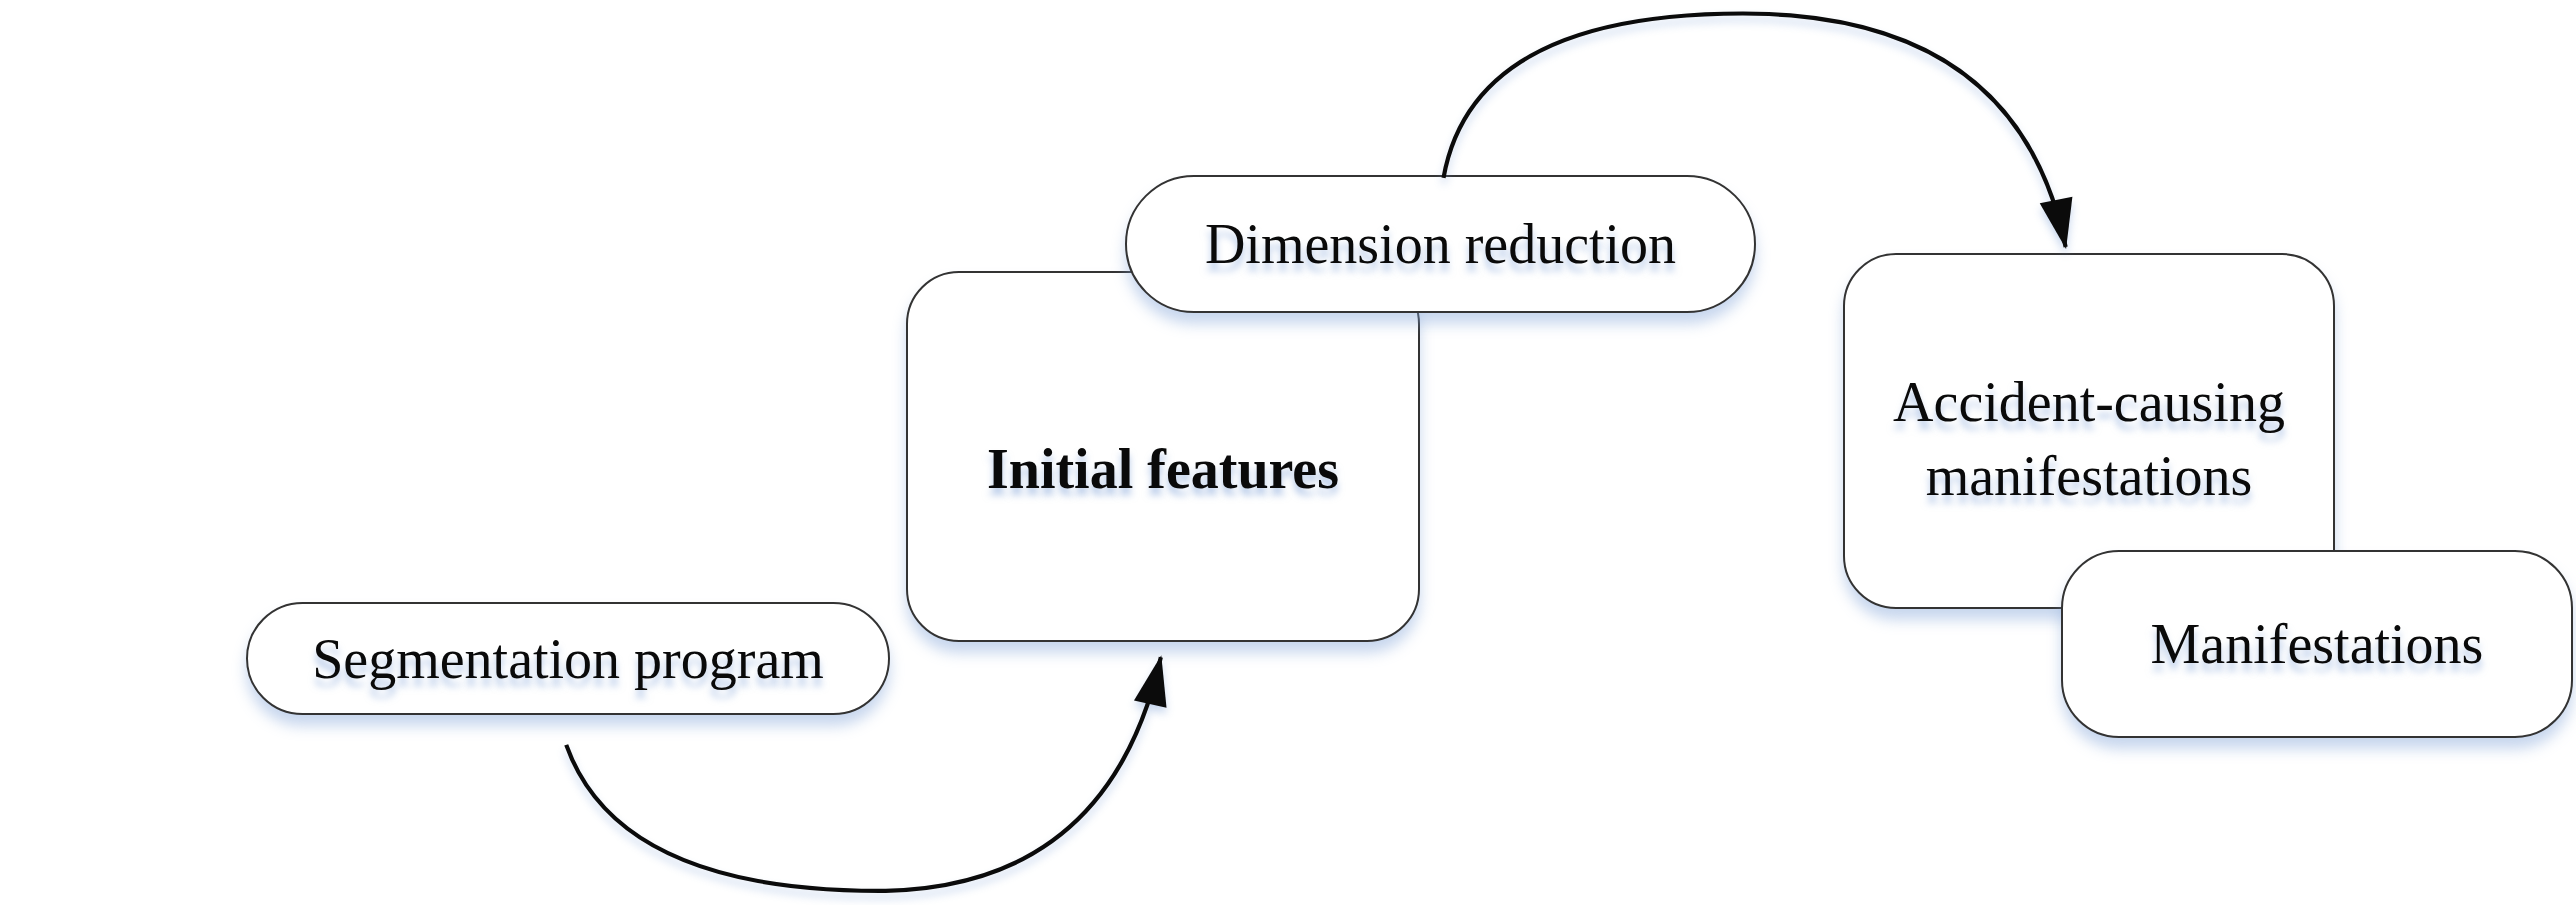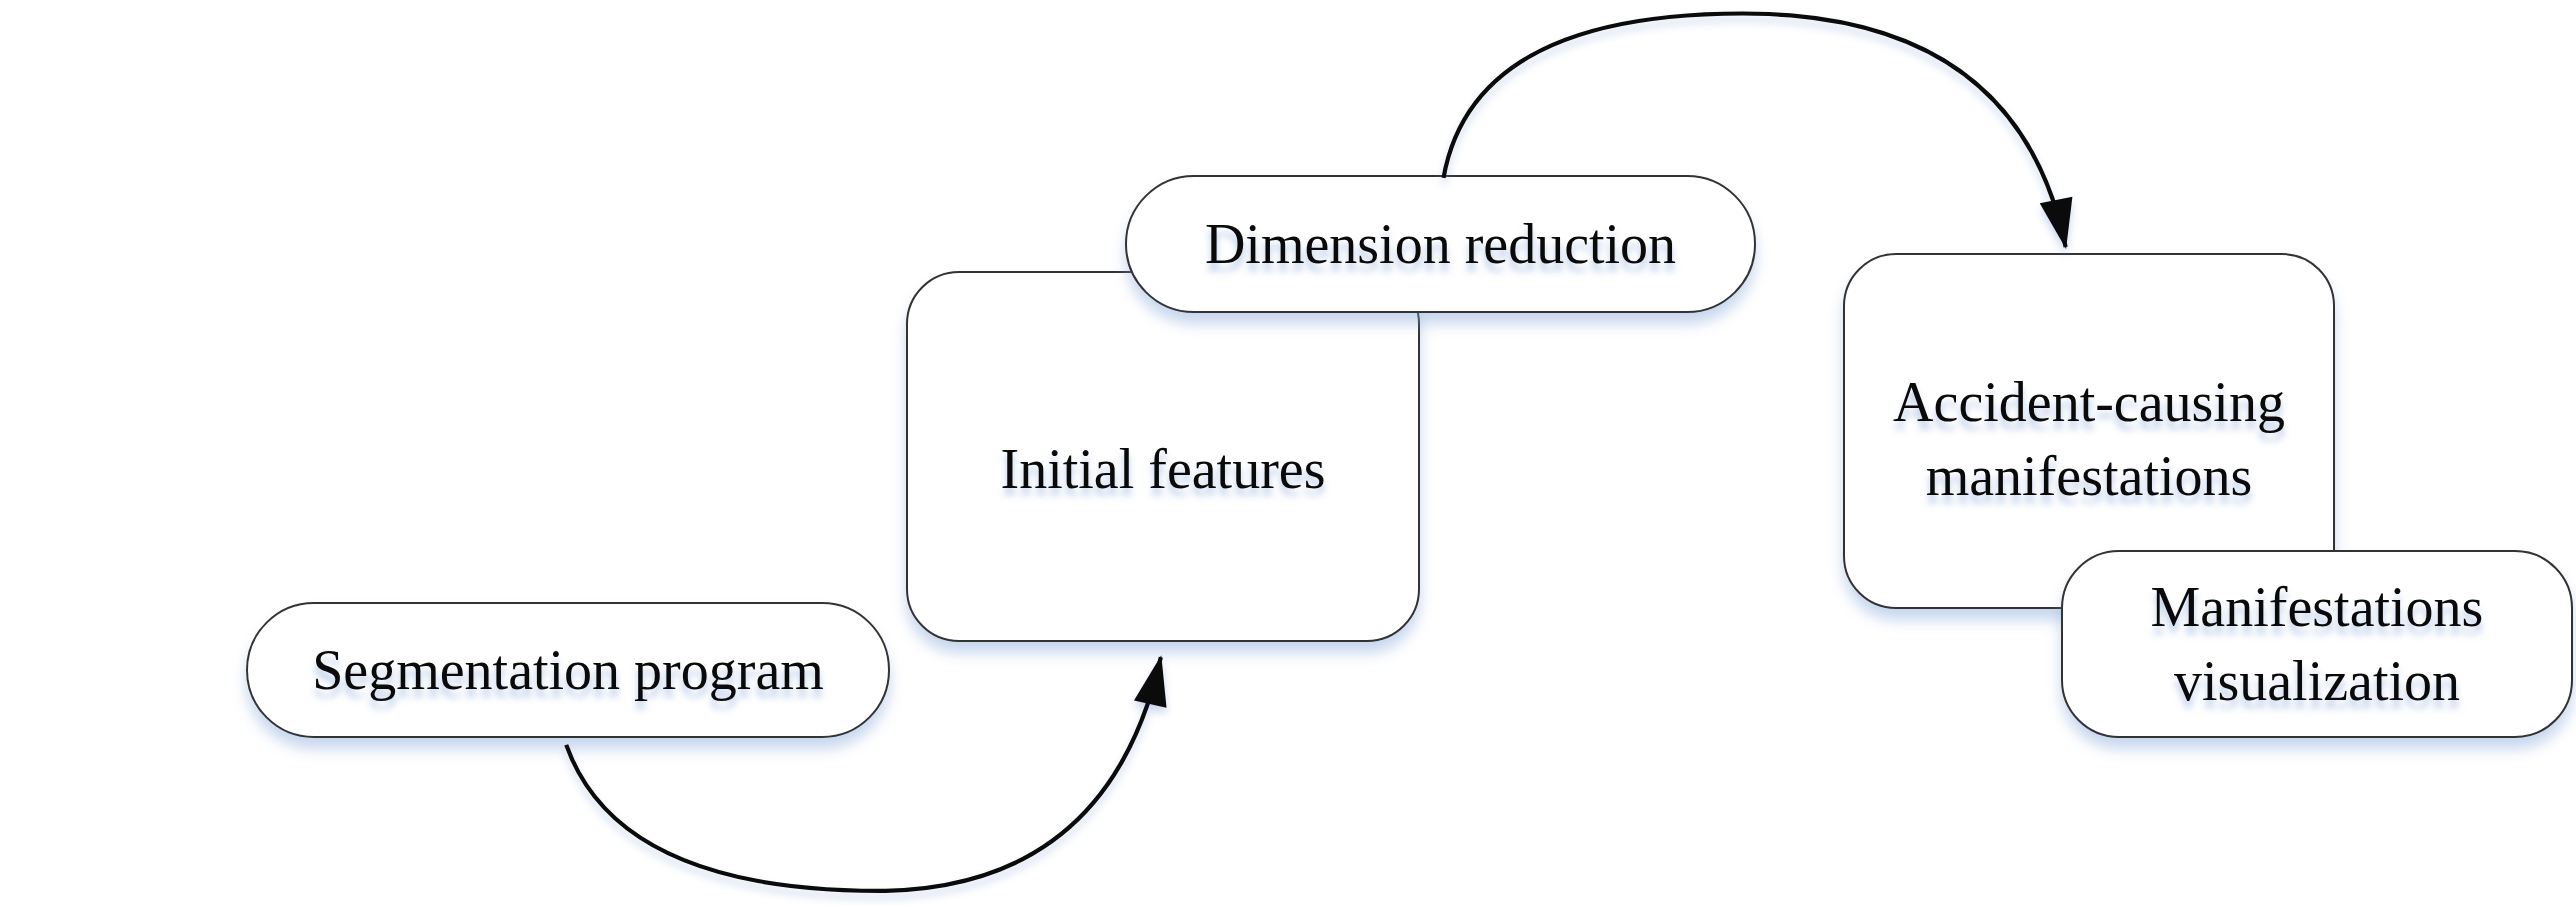--- a/index.html
+++ b/index.html
@@ -47,49 +47,48 @@
     filter:drop-shadow(0 7px 5px var(--shadow));
   }
   .arrowhead-shape{fill:var(--arrow);}
 </style>
 </head>
 <body>
 
 <div class="stage">
 
 
-  <div class="node" style="left:906px;top:271px;width:514px;height:371px;border-radius:53px;">
+  <div class="node" style="left:906px;top:271px;width:514px;height:371px;border-radius:53px;font-weight:bold;">
     <div class="label" style="transform:translateY(11.7px);">
       <span class="line">Initial features</span>
     </div>
   </div>
 
   <div class="node" style="left:1843px;top:253px;width:492px;height:356px;border-radius:53px;">
     <div class="label" style="transform:translateY(8.3px);">
       <span class="line">Accident-causing</span>
       <span class="line">manifestations</span>
     </div>
   </div>
 
-  <div class="node" style="left:246px;top:602px;width:644px;height:136px;border-radius:72px;">
+  <div class="node" style="left:246px;top:602px;width:644px;height:113px;border-radius:72px;">
     <div class="label">
       <span class="line">Segmentation program</span>
     </div>
   </div>
 
   <div class="node" style="left:1125px;top:175px;width:631px;height:138px;border-radius:69px;">
     <div class="label">
       <span class="line">Dimension reduction</span>
     </div>
   </div>
 
   <div class="node" style="left:2061px;top:550px;width:512px;height:188px;border-radius:58px;">
     <div class="label">
       <span class="line">Manifestations</span>
-      <span class="line">visualization</span>
     </div>
   </div>
 
   <svg class="arrows" width="2576" height="906" viewBox="0 0 3089 1086" xmlns="http://www.w3.org/2000/svg">
     <defs>
       <marker id="arrowhead" markerWidth="13" markerHeight="9" viewBox="0 0 13 9" refX="12" refY="4.5" orient="auto" markerUnits="strokeWidth">
         <path class="arrowhead-shape" d="M0.5,0.5 L12.5,4.5 L0.5,8.5 Z"></path>
       </marker>
     </defs>
     <path class="edge" d="M 679 893 Q 742 1070 1062 1068 Q 1330 1062 1392 788" marker-end="url(#arrowhead)"></path>

